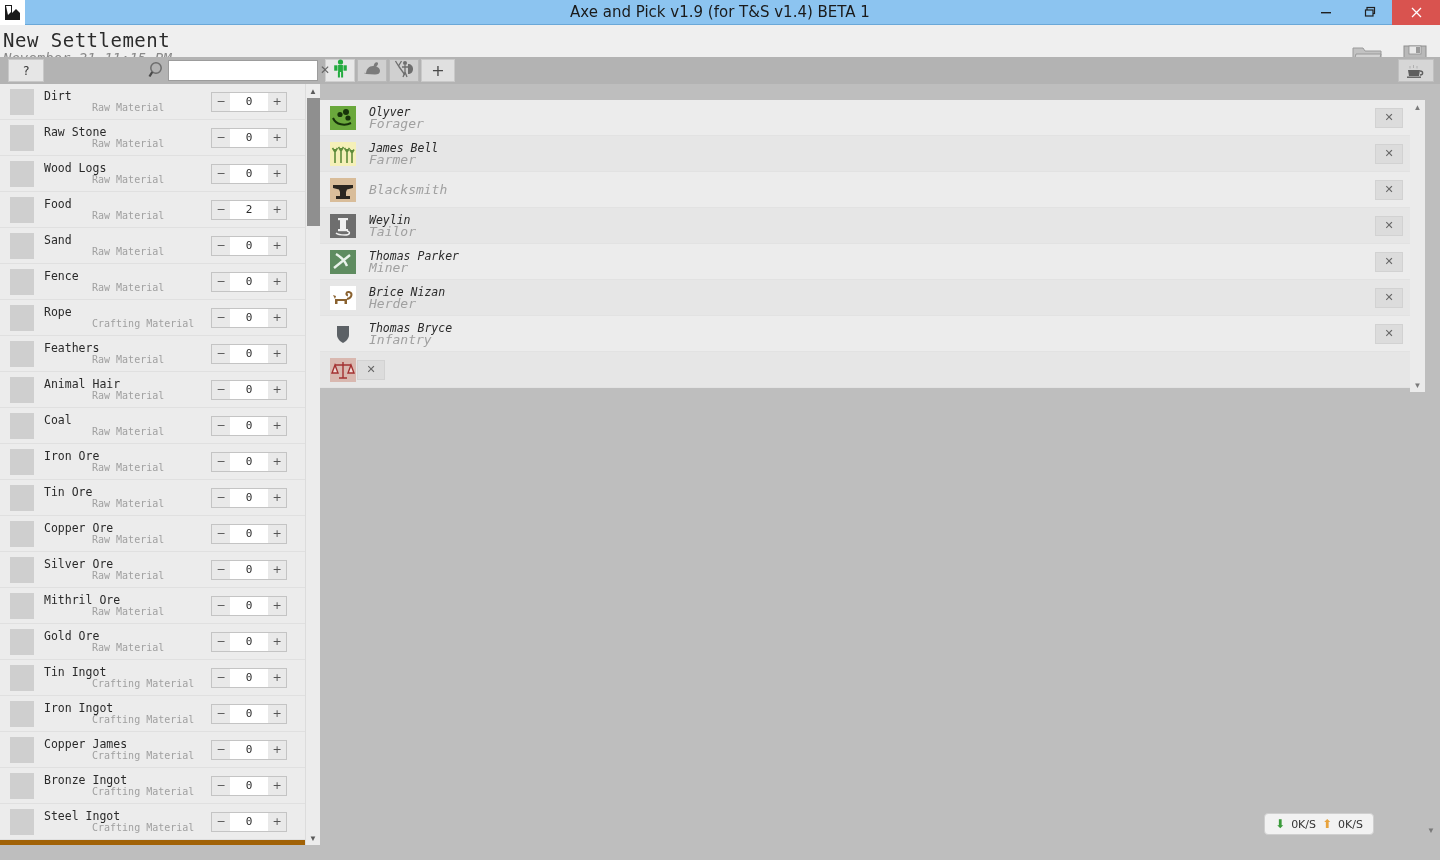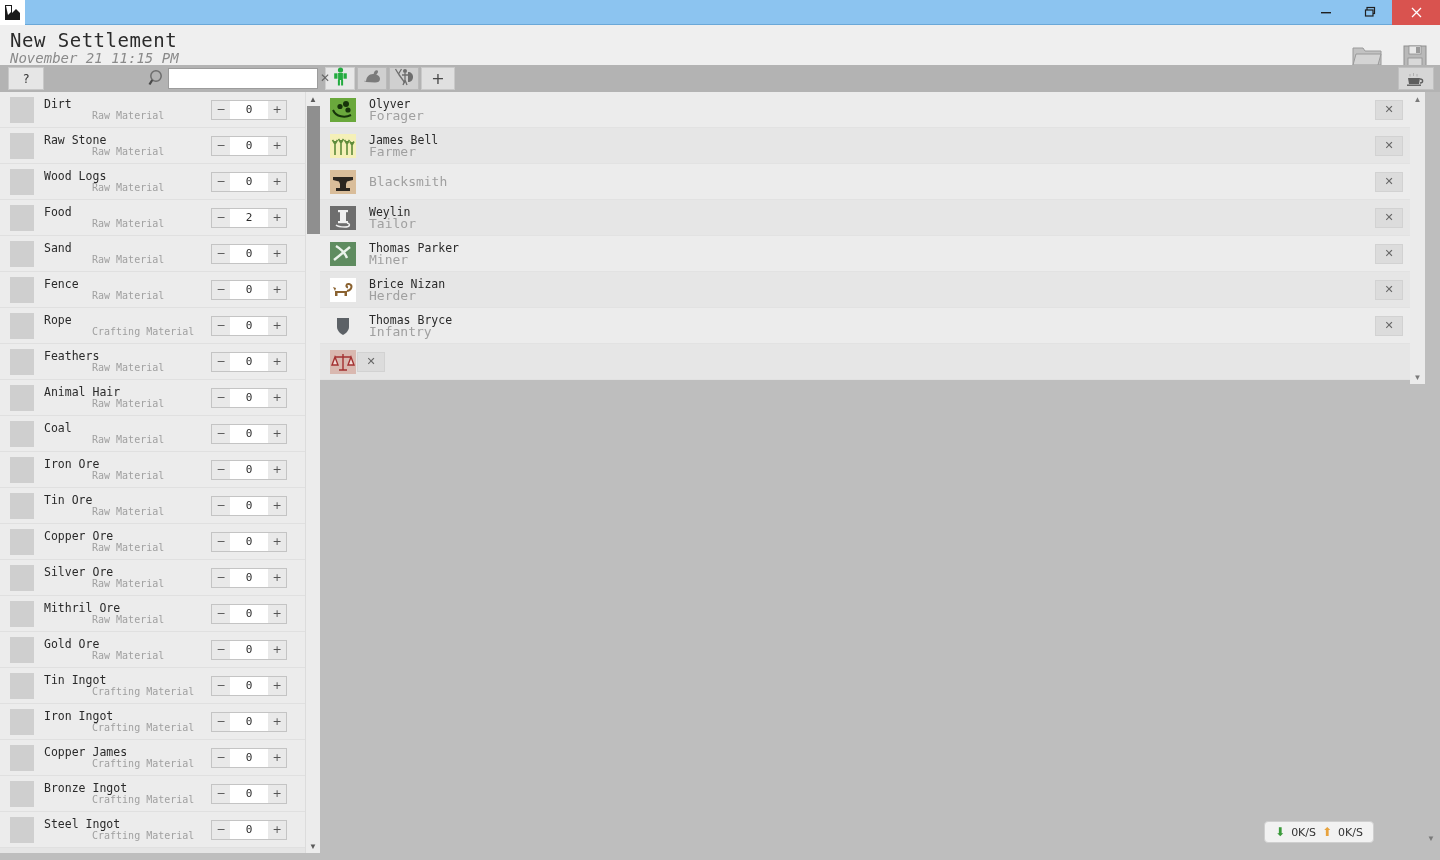--- a/index.html
+++ b/index.html
@@ -34,24 +34,24 @@
   .win-controls { margin-left: auto; display: flex; height: 25px; z-index: 2; }
   .win-btn {
     width: 44px; height: 25px;
     display: flex; align-items: center; justify-content: center;
     color: #202020; font-size: 13px;
   }
   .win-btn.close { background: #d9534f; color: #fff; width: 48px; }
 
   
   .header {
-    height: 40px; width: 100%;
+    height: 32px; width: 100%;
     background: #efefef;
     display: flex; align-items: flex-start;
-    padding: 4px 0 0 10px;
+    padding: 4px 0 0 3px;
     position: relative;
   }
   .header-title {
     font-family: "DejaVu Sans Mono", monospace;
     font-size: 19px; color: #2b2b2b; letter-spacing: 0.5px;
     line-height: 22px;
   }
   .header-sub {
     font-family: "DejaVu Sans Mono", monospace;
     font-size: 14px; color: #8a8a8a; font-style: italic;
@@ -106,21 +106,21 @@
     width: 36px; height: 23px; background: #d6d6d6; border: 1px solid #c0c0c0;
     display: flex; align-items: center; justify-content: center;
   }
 
   
   .main { display: flex; width: 100%; height: 761px; }
 
   
   .left-panel {
     width: 320px; height: 761px;
-    background: #e5e5e5; position: relative;
+    background: #a16207; position: relative;
     overflow: hidden;
   }
   .res-list { width: 305px; }
   .res-row {
     height: 36px; display: flex; align-items: center;
     background: #ececec;
     border-bottom: 1px solid #e0e0e0;
     padding-left: 10px;
   }
   .res-swatch { width: 24px; height: 26px; background: #cfcfcf; flex: 0 0 24px; }
@@ -163,23 +163,24 @@
     position: absolute; top: 14px; left: 1px; width: 13px; height: 128px;
     background: #8f8f8f;
   }
 
   
   .right-panel {
     flex: 1; height: 761px; background: #bebebe;
     position: relative; padding: 0;
   }
   .char-area {
-    margin: 0 0 0 0; width: 1105px; height: 268px;
+    margin: 16px 0 0 0; width: 1105px; height: 268px;
     background: #ececec;
     position: relative;
+    font-style: italic;
   }
   .char-row {
     height: 36px; display: flex; align-items: center;
     padding-left: 9px; border-bottom: 1px solid #e2e2e2;
   }
   .char-row.alt { background: #e6e6e6; }
   .char-icon {
     width: 28px; height: 26px; flex: 0 0 28px;
     display: flex; align-items: center; justify-content: center;
   }
@@ -224,20 +225,21 @@
 </head>
 <body>
 
 <div class="titlebar">
   <div class="app-icon">
     <svg width="19" height="19" viewBox="0 0 19 19">
       <path d="M2 2 L9 2 L9 10 L13 6 L17 10 L17 17 L2 17 Z" fill="#1a1a1a"></path>
       <path d="M3 3 L8 3 L8 9 L5 12 Z" fill="#ffffff"></path>
     </svg>
   </div>
+  <div class="title-text">Axe and Pick v1.9 (for T&amp;S v1.4) BETA 1</div>
   <div class="win-controls">
     <div class="win-btn">
       <svg width="12" height="12" viewBox="0 0 12 12">
           <rect x="1" y="6" width="10" height="1.4" fill="#202020"></rect>
         </svg>
     </div>
     <div class="win-btn">
       <svg width="12" height="12" viewBox="0 0 12 12">
         <rect x="3" y="1.5" width="7.5" height="6" fill="none" stroke="#202020" stroke-width="1.2"></rect>
         <rect x="1.5" y="4" width="7.5" height="6" fill="#8cc4f0" stroke="#202020" stroke-width="1.2"></rect>

